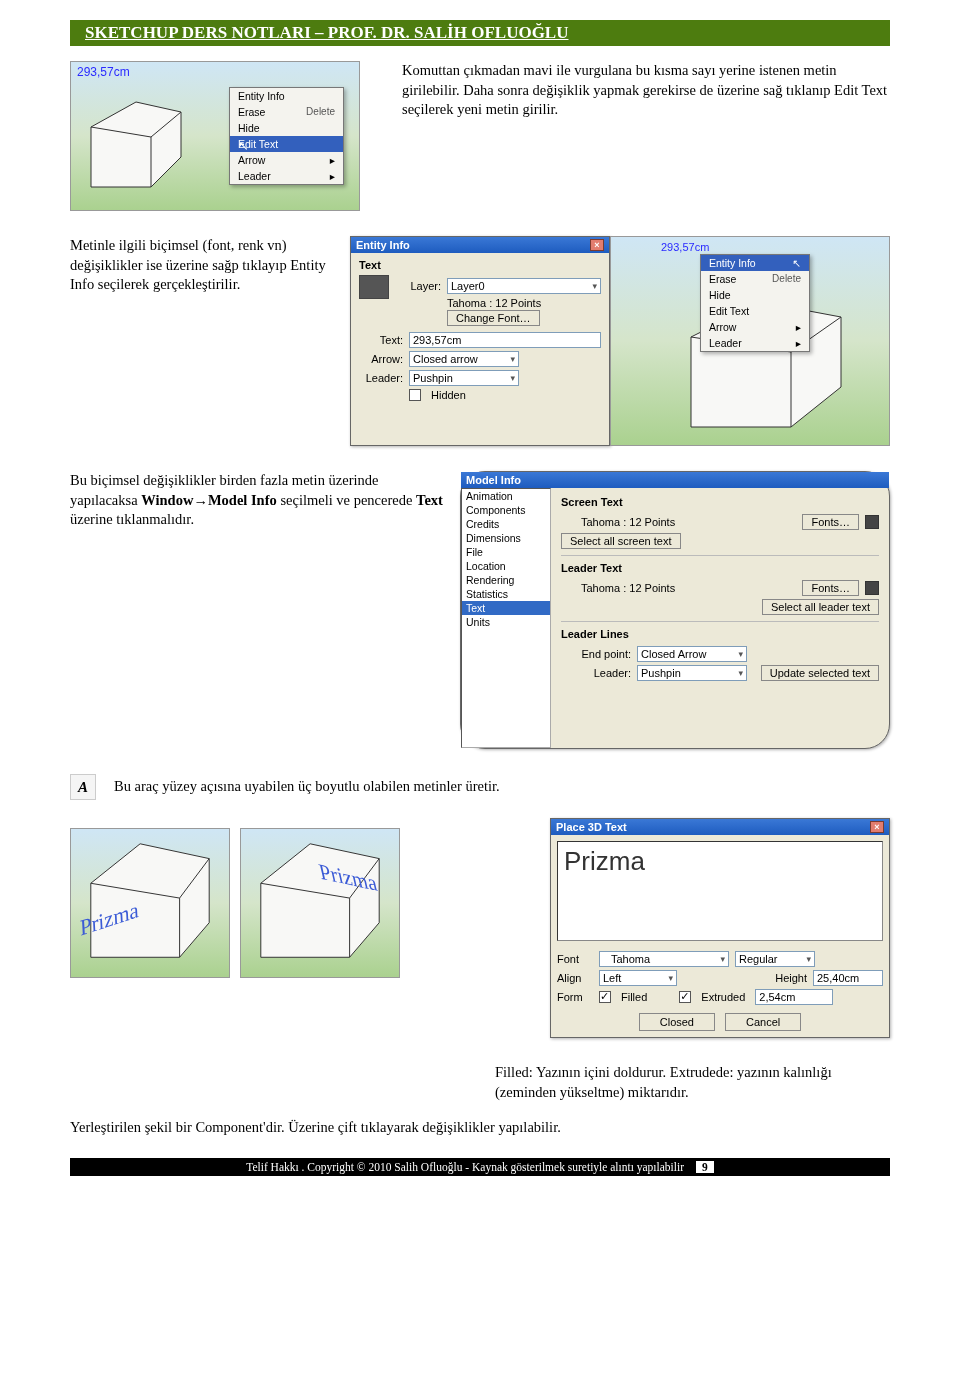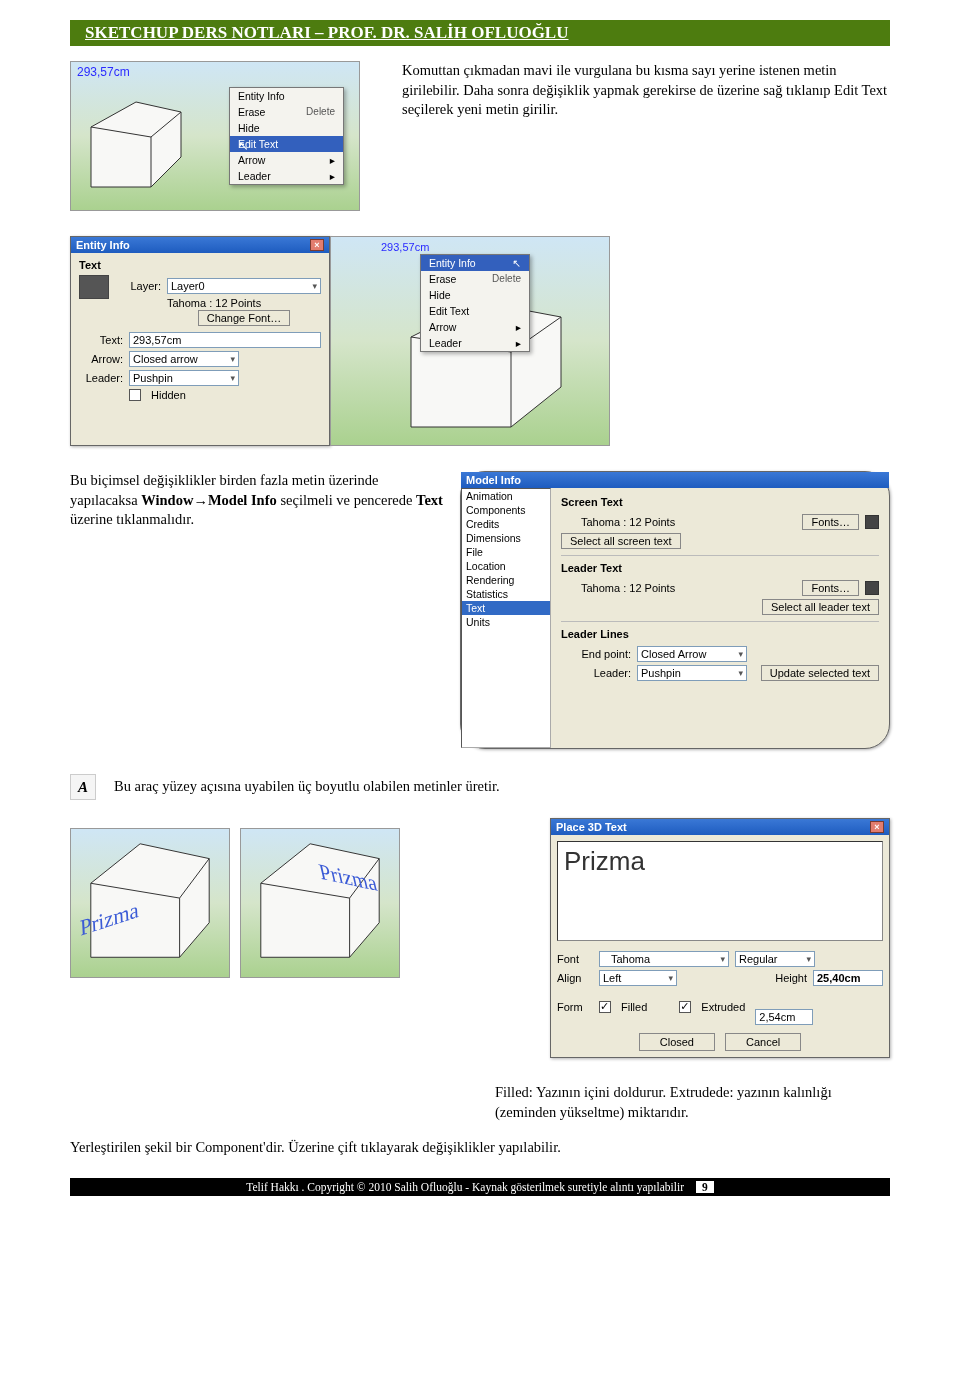--- a/index.html
+++ b/index.html
@@ -194,40 +194,41 @@
       <div class="menu-row">
         <span>Leader</span>
           <span>▸</span>
       </div>
     </div>
   </div>
   <div class="col-text">Komuttan çıkmadan mavi ile vurgulana bu kısma sayı yerine istenen metin girilebilir. Daha sonra değişiklik yapmak gerekirse de üzerine sağ tıklanıp Edit Text seçilerek yeni metin girilir.</div>
 </div>
 
 <div class="row">
+  <div class="col-left col-text">Metinle ilgili biçimsel (font, renk vn) değişiklikler ise üzerine sağp tıklayıp Entity Info seçilerek gerçekleştirilir.</div>
   <div style="display:flex; gap:0;">
 
     <div class="win-panel entity-panel">
       <div class="win-title">
         <span>Entity Info</span>
         <span class="close">×</span>
       </div>
       <div class="entity-body">
         <div style="font-weight:bold; margin-bottom:4px;">Text</div>
         <div style="display:flex; gap:8px;">
           <div class="swatch"></div>
           <div style="flex:1;">
             <div class="fld-row">
               <span class="lab">Layer:</span>
               <span class="dropdown" style="flex:1;">
                 <span>Layer0</span>
               </span>
             </div>
             <div style="text-align:left; margin:3px 0 3px 50px;">Tahoma : 12 Points</div>
-            <div style="text-align:center; margin-left:50px;"><span class="btn">Change Font…</span></div>
+            <div style="text-align:left; margin-left:50px;"><span class="btn">Change Font…</span></div>
           </div>
         </div>
         <div class="fld-row" style="margin-top:8px;">
           <span class="lab">Text:</span>
           <span class="txt-input" style="flex:1;">293,57cm</span>
         </div>
         <div class="fld-row">
           <span class="lab">Arrow:</span>
           <span class="dropdown" style="width:110px;">
             <span>Closed arrow</span>
@@ -392,30 +393,30 @@
         <span class="dropdown" style="width:80px;">
           <span>Regular</span>
         </span>
       </div>
       <div class="p3d-form-row">
         <span class="lab2">Align</span>
         <span class="dropdown" style="width:78px;">
           <span>Left</span>
         </span>
         <span style="margin-left:auto;">Height</span>
-        <span class="txt-input" style="width:70px;font-weight:bold;">25,40cm</span>
+        <span class="txt-input" style="width:70px;">25,40cm</span>
       </div>
       <div class="p3d-form-row">
         <span class="lab2">Form</span>
         <span class="checkbox-mock checked"></span>
         <span>Filled</span>
         <span style="width:20px;"></span>
         <span class="checkbox-mock checked"></span>
         <span>Extruded</span>
-        <span class="txt-input" style="width:58px; margin-left:4px;margin-top:20px;">2,54cm</span>
+        <span class="txt-input" style="width:78px; margin-left:4px;">2,54cm</span>
       </div>
       <div class="p3d-btns">
         <span class="btn" style="padding:2px 20px;">Closed</span>
         <span class="btn" style="padding:2px 20px;">Cancel</span>
       </div>
     </div>
   </div>
 </div>
 
 <div class="bottom-row">

